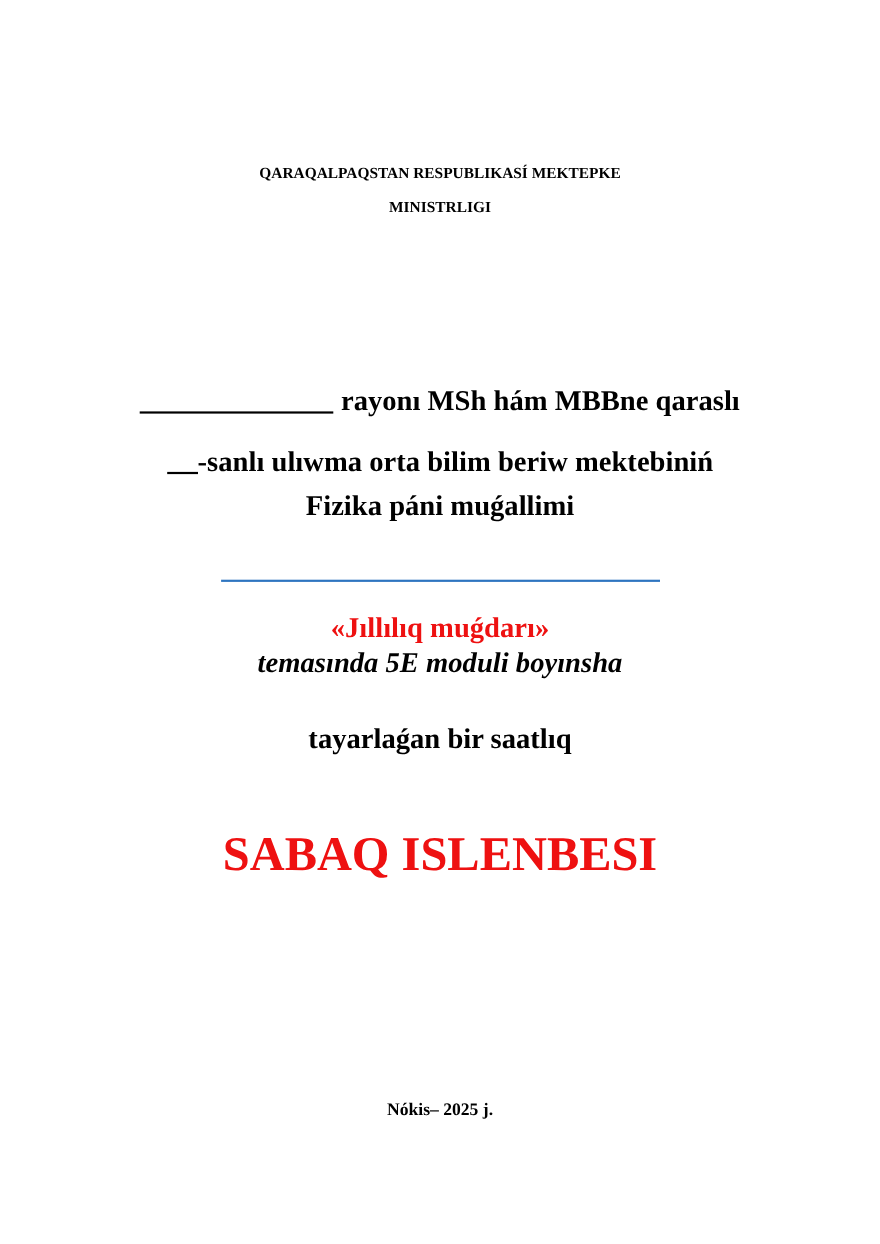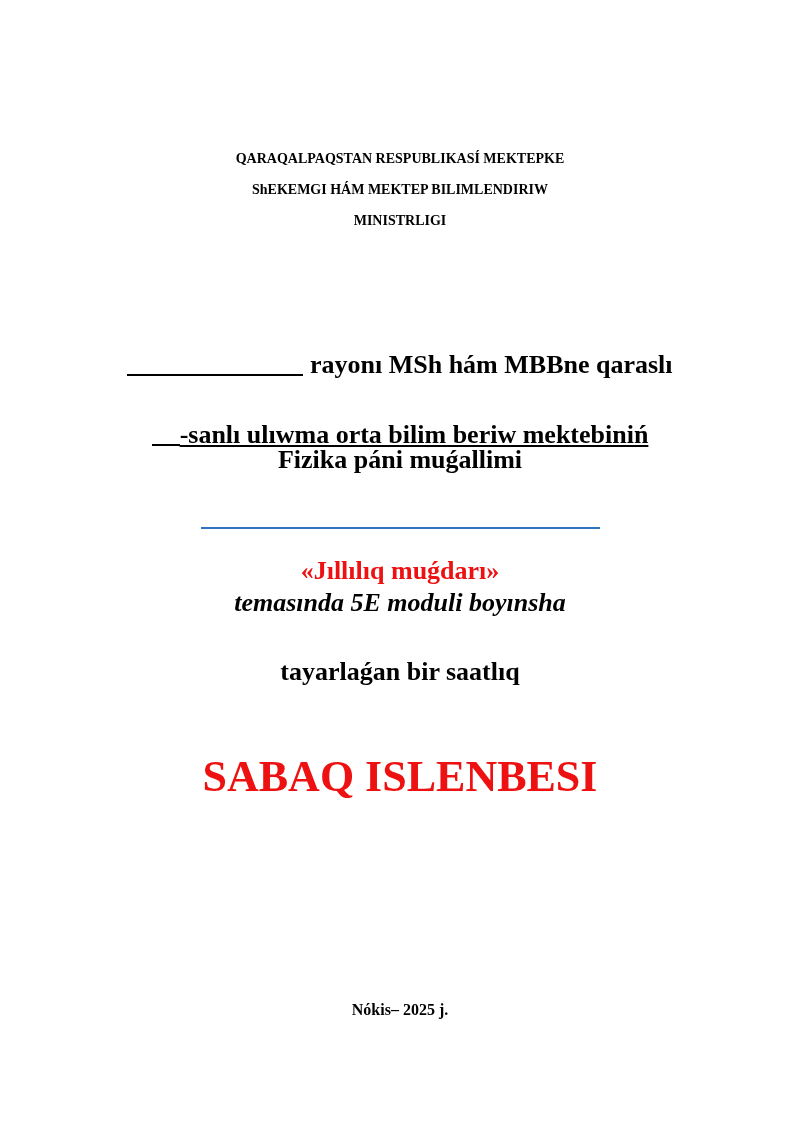--- a/index.html
+++ b/index.html
@@ -4,39 +4,38 @@
   <style>
     html, body { margin: 0; padding: 0; background: #ffffff; }
     body { width: 800px; height: 1131px; position: relative; overflow: hidden;
            font-family: "Liberation Serif", "DejaVu Serif", serif; color: #000; }
     .page { position: absolute; left: 0; top: 0; width: 800px; height: 1131px; background: #fff; }
     .center { position: absolute; left: 0; width: 800px; text-align: center; font-weight: bold; }
     .ministry { top: 143px; font-size: 14px; line-height: 31px; }
     .ministry div { white-space: nowrap; }
     .line { font-size: 26px; line-height: 30px; white-space: nowrap; }
     .l1 { top: 350px; }
-    .l2 { top: 420px; text-decoration: underline; }
+    .l2 { top: 405px; }
     .l3 { top: 445px; }
     .l4 { top: 503px; }
     .l5 { top: 556px; color: #ee1111; }
     .l6 { top: 588px; font-style: italic; }
     .l7 { top: 657px; }
     .title { top: 752px; font-size: 44px; line-height: 50px; color: #ee1111; }
     .footer { top: 1000px; font-size: 16px; line-height: 20px; }
     .blank-black { display: inline-block; border-bottom: 2px solid #000; vertical-align: baseline; height: 24px; margin-bottom: -3px; }
     .blank-blue { display: inline-block; border-bottom: 2px solid #2e75c0; height: 24px; vertical-align: baseline; margin-bottom: -3px; }
   </style>
 </head>
 <body>
 
 <div class="page">
 
   <div class="center ministry">
     <div>QARAQALPAQSTAN RESPUBLIKASÍ MEKTEPKE</div>
-    <div>ShEKEMGI HÁM MEKTEP BILIMLENDIRIW</div>
     <div>MINISTRLIGI</div>
   </div>
 
   <div class="center line l1">
     <span class="blank-black" style="width:176px"></span>
     <span>rayonı MSh hám MBBne qaraslı</span>
   </div>
 
   <div class="center line l2">
     <span class="blank-black" style="width:28px"></span><span>-sanlı ulıwma orta bilim beriw mektebiniń</span>

